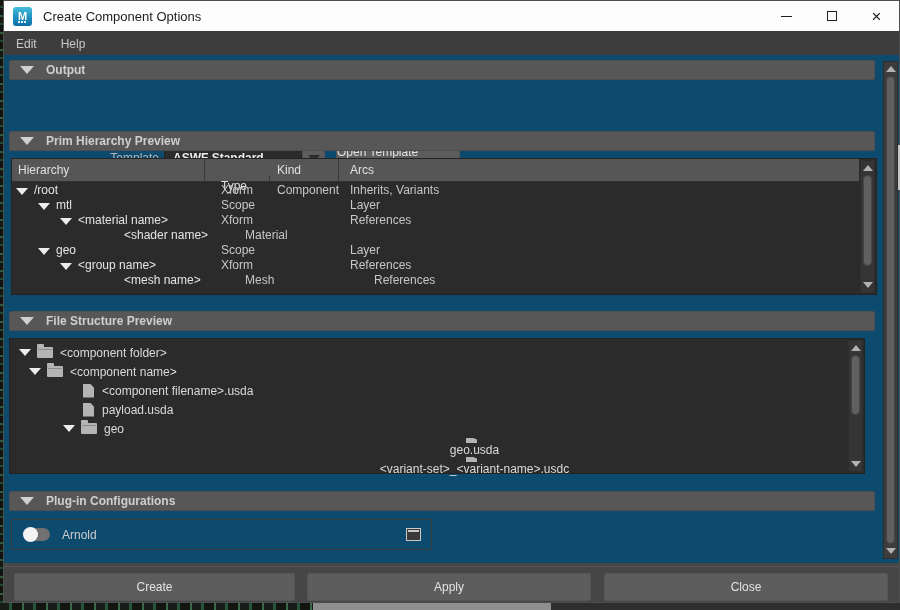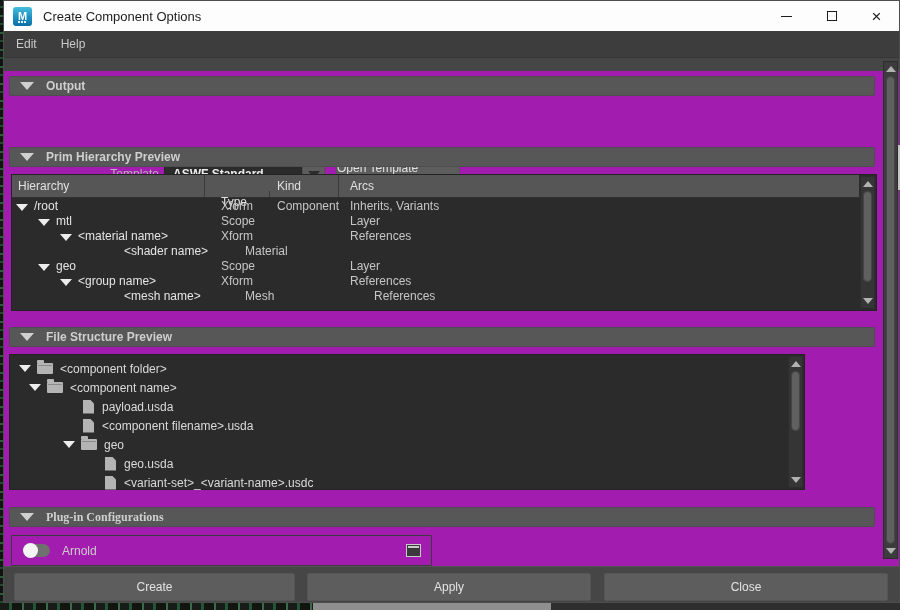--- a/index.html
+++ b/index.html
@@ -31,21 +31,21 @@
   .win-controls { margin-left: auto; display: flex; height: 100%; }
   .win-btn { width: 45px; height: 100%; display: flex; align-items: center; justify-content: center; color: #1d1d1d; }
   .glyph-min { width: 11px; height: 1px; background: #1d1d1d; display: inline-block; }
   .glyph-max { width: 10px; height: 10px; border: 1px solid #1d1d1d; display: inline-block; }
   .glyph-close { font-size: 17px; line-height: 1; }
 
   .menubar { position: absolute; left: 0; top: 30px; width: 100%; height: 27px; background: #3d3d3d;
     display: flex; align-items: center; padding-left: 12px; gap: 24px; border-bottom: 1px solid #363636; }
   .menu-item { font-size: 12px; color: #c9c9c9; }
 
-  .content { position: absolute; left: 0; top: 70px; width: 100%; height: 508px; background: #a21caf; overflow: hidden; }
+  .content { position: absolute; left: 0; top: 54px; width: 100%; height: 508px; background: #0c4a6e; overflow: hidden; }
 
   
   .section-header { position: absolute; left: 5px; width: 866px; height: 20px; background: #575757;
     border: 1px solid #4e4e4e; border-radius: 2px; display: flex; align-items: center; }
   .sect-tri { width: 0; height: 0; border-left: 7px solid transparent; border-right: 7px solid transparent;
     border-top: 8px solid #d0d0d0; margin-left: 10px; }
   .sect-title { margin-left: 12px; font-size: 12px; font-weight: bold; color: #cfcfcf; }
 
   
   .tmpl-label { position: absolute; left: 55px; top: 90px; width: 100px; height: 26px; line-height: 26px;
@@ -75,24 +75,24 @@
   .pt-c.c-type { width: 65px; padding-left: 16px; }
   .pt-c.c-kind { width: 69px; padding-left: 7px; }
   .pt-c.c-arcs { flex: 1; padding-left: 11px; }
   .p0 { padding-left: 4px; } .p1 { padding-left: 26px; } .p2 { padding-left: 48px; } .p3 { padding-left: 70px; margin-left: 24px; }
 
   .exp { display: inline-block; width: 0; height: 0; border-left: 6px solid transparent;
     border-right: 6px solid transparent; border-top: 7px solid #ededed; margin-right: 6px; vertical-align: -1px; }
   .exp-sp { display: inline-block; width: 18px; }
 
   
-  .file-tree { position: absolute; left: 5px; top: 283px; width: 796px; height: 136px; background: #2b2b2b;
+  .file-tree { position: absolute; left: 5px; top: 283px; width: 856px; height: 136px; background: #2b2b2b;
     border: 1px solid #232323; padding-top: 4px; }
   .ft-row { height: 19px; display: flex; align-items: center; font-size: 12px; color: #dadada; white-space: nowrap; }
-  .q0 { padding-left: 9px; } .q1 { padding-left: 19px; } .q2 { padding-left: 53px; } .q3 { padding-left: 75px; }
+  .q0 { padding-left: 9px; } .q1 { padding-left: 19px; } .q2 { padding-left: 53px; } .q3 { padding-left: 75px; flex-direction: column; }
   .folder-ic { display: inline-block; width: 16px; height: 11px; background: #b4b4b4; position: relative;
     margin-right: 7px; border-radius: 1px; }
   .folder-ic::before { content: ""; position: absolute; top: -3px; left: 0; width: 7px; height: 3px;
     background: #b4b4b4; border-radius: 1px 1px 0 0; }
   .folder-ic::after { content: ""; position: absolute; top: 2px; left: 1px; right: 1px; height: 1px; background: #8b8b8b; }
   .file-ic { display: inline-block; width: 11px; height: 14px; background: #b4b4b4; margin-right: 8px; margin-left: 2px;
     clip-path: polygon(0 0, 64% 0, 100% 28%, 100% 100%, 0 100%); }
 
   
   .arnold-frame { position: absolute; left: 7px; top: 464px; width: 421px; height: 31px;
@@ -254,26 +254,26 @@
           <span>&lt;component folder&gt;</span>
         </div>
       <div class="ft-row q1">
           <span class="exp"></span>
           <span class="folder-ic"></span>
           <span>&lt;component name&gt;</span>
         </div>
       <div class="ft-row q2">
           <span class="exp-sp"></span>
           <span class="file-ic"></span>
-          <span>payload.usda</span>
+          <span>&lt;component filename&gt;.usda</span>
         </div>
       <div class="ft-row q2">
           <span class="exp-sp"></span>
           <span class="file-ic"></span>
-          <span>&lt;component filename&gt;.usda</span>
+          <span>payload.usda</span>
         </div>
       <div class="ft-row q2">
           <span class="exp"></span>
           <span class="folder-ic"></span>
           <span>geo</span>
         </div>
       <div class="ft-row q3">
           <span class="exp-sp"></span>
           <span class="file-ic"></span>
           <span>geo.usda</span>
@@ -288,21 +288,21 @@
         <div class="vs-arrow-up">
             <span class="tri-up"></span>
           </div>
         <div class="vs-thumb"></div>
         <div class="vs-arrow-dn">
             <span class="tri-dn"></span>
           </div>
       </div>
     </div>
 
-    <div class="section-header" style="top:436px;font-family:Liberation Serif, serif;">
+    <div class="section-header" style="top:436px;">
       <span class="sect-tri"></span>
       <span class="sect-title">Plug-in Configurations</span>
     </div>
     <div class="arnold-frame">
       <div class="toggle">
           <div class="knob"></div>
         </div>
       <span class="arnold-label">Arnold</span>
       <span class="win-icon"></span>
     </div>

